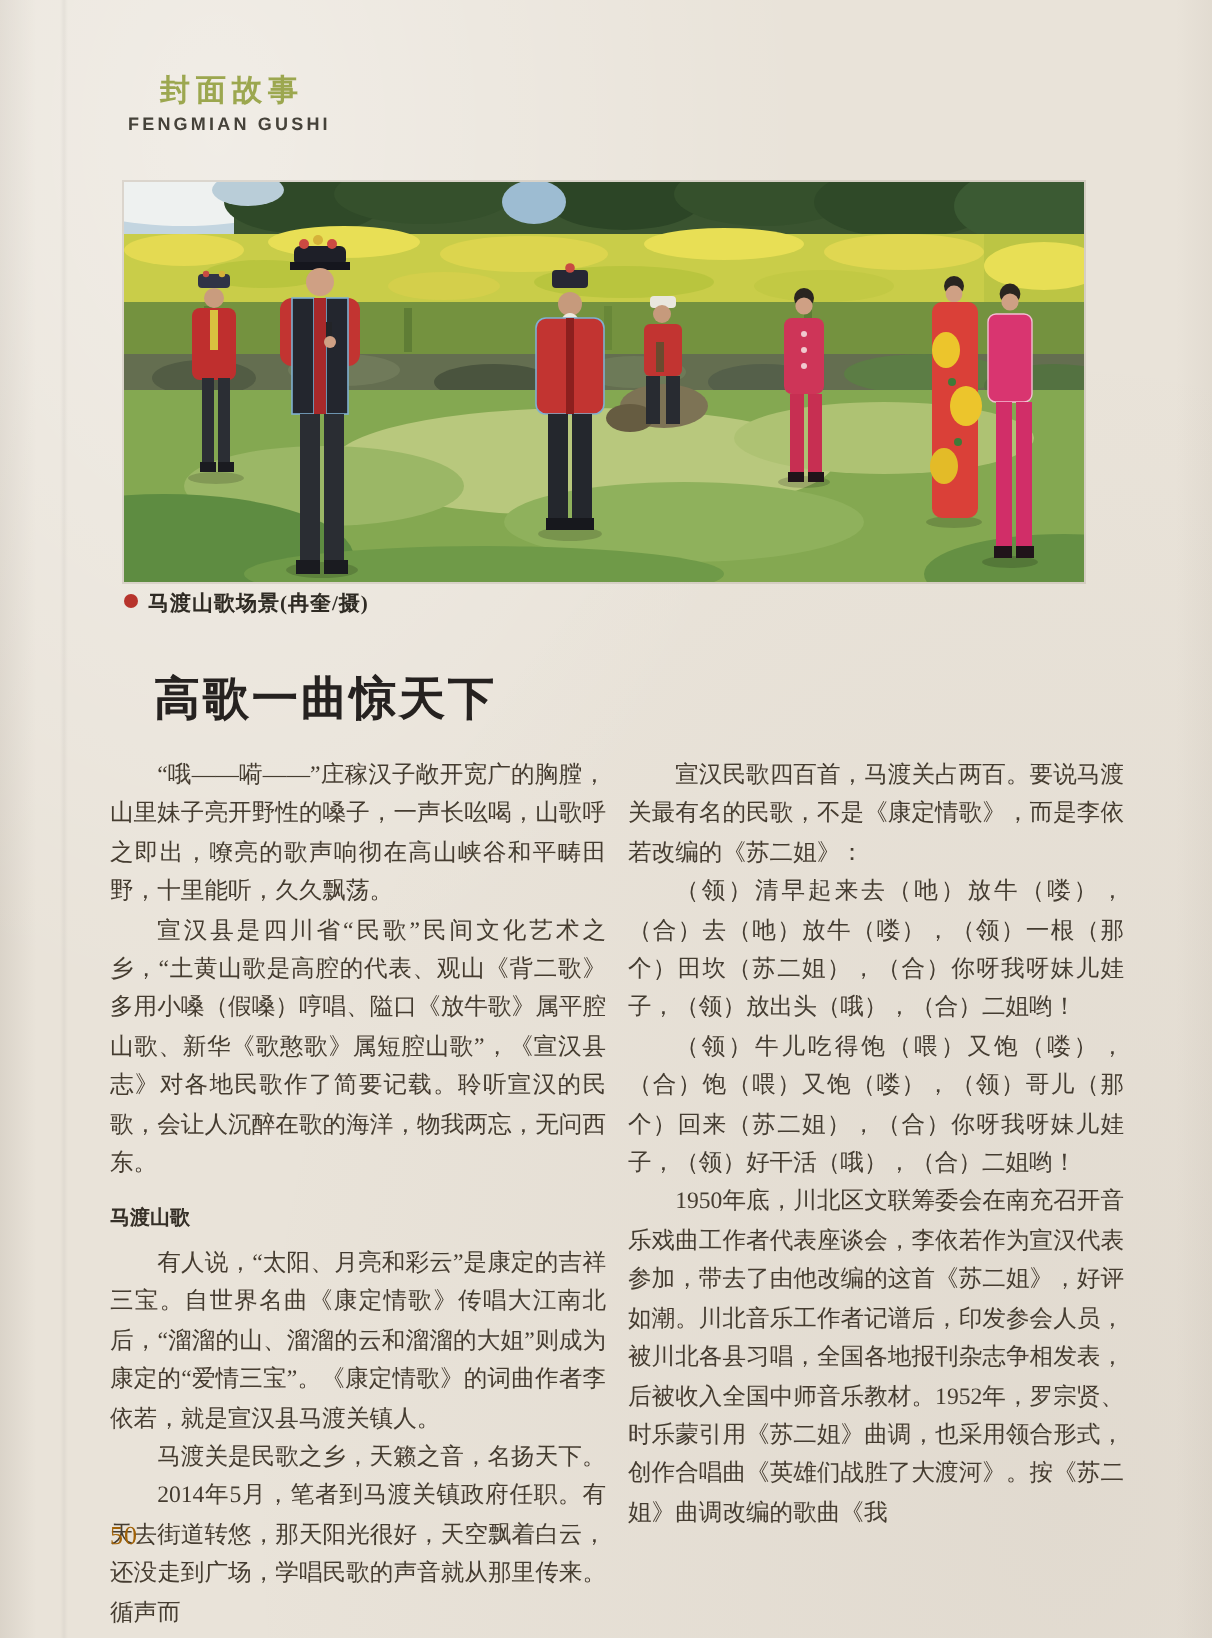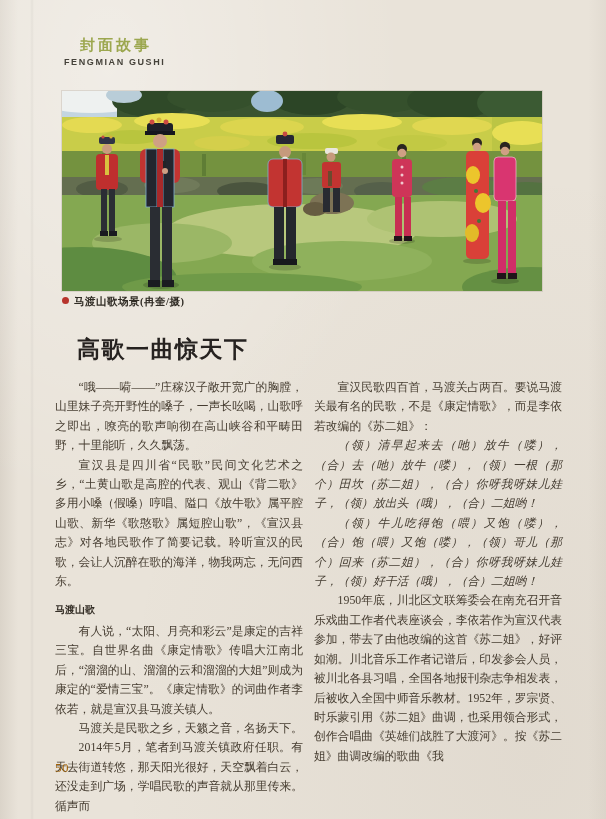--- a/index.html
+++ b/index.html
@@ -52,21 +52,21 @@
     width:248px;font-size:11.8px;line-height:19.4px;text-align:justify;
     color:#453c30;
   }
   .col p{margin:0;text-indent:2em;}
   .col .subhead{
     font-family:"Liberation Sans","DejaVu Sans",sans-serif;
     font-weight:bold;font-size:10px;color:#352f27;
     margin:9px 0 2px;text-indent:0;
   }
   .col p.lyric{
-    font-style:italic;color:#443c31;
+    color:#443c31;
   }
   .page-number{
     left:55px;top:760px;font-size:13px;color:#a16207;letter-spacing:.5px;
   }
 </style>
 </head>
 <body>
 
 <div class="abs section-label">封面故事</div>
 <div class="abs section-sub">FENGMIAN GUSHI</div>

